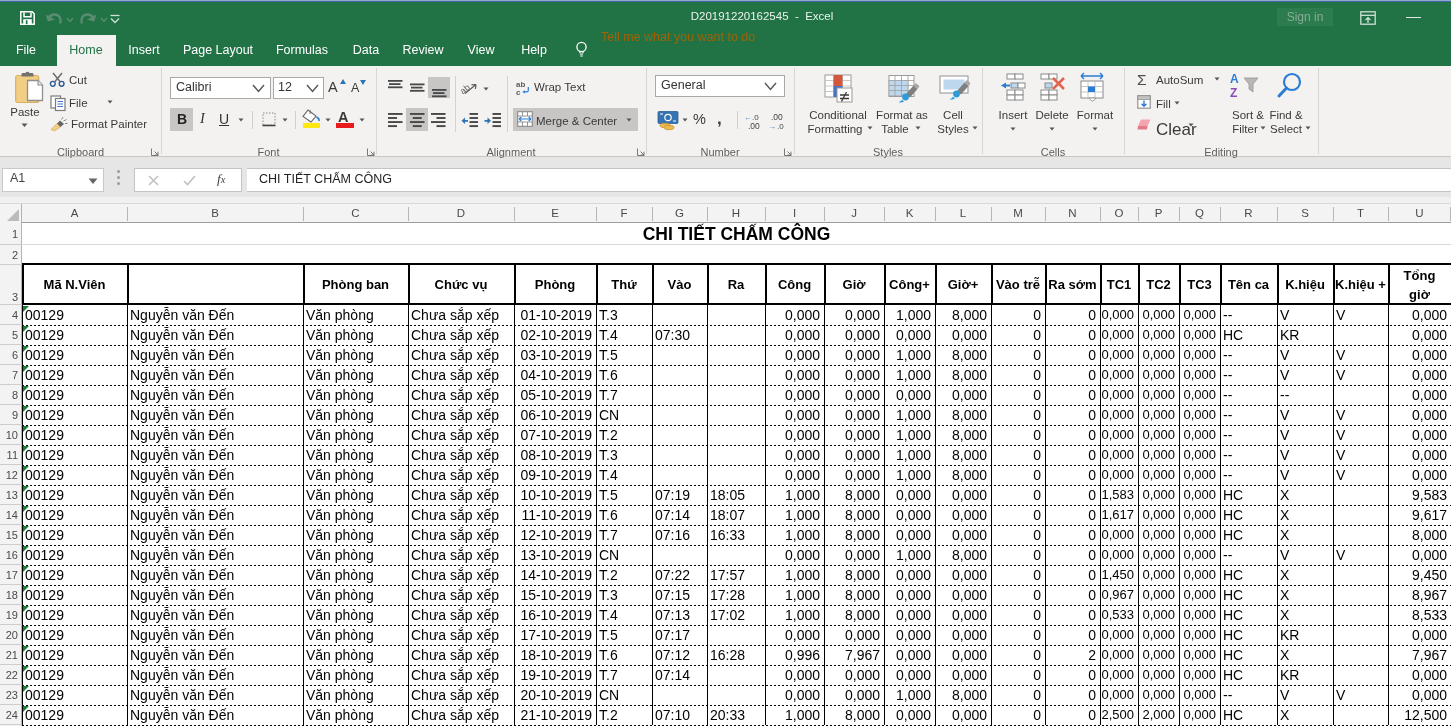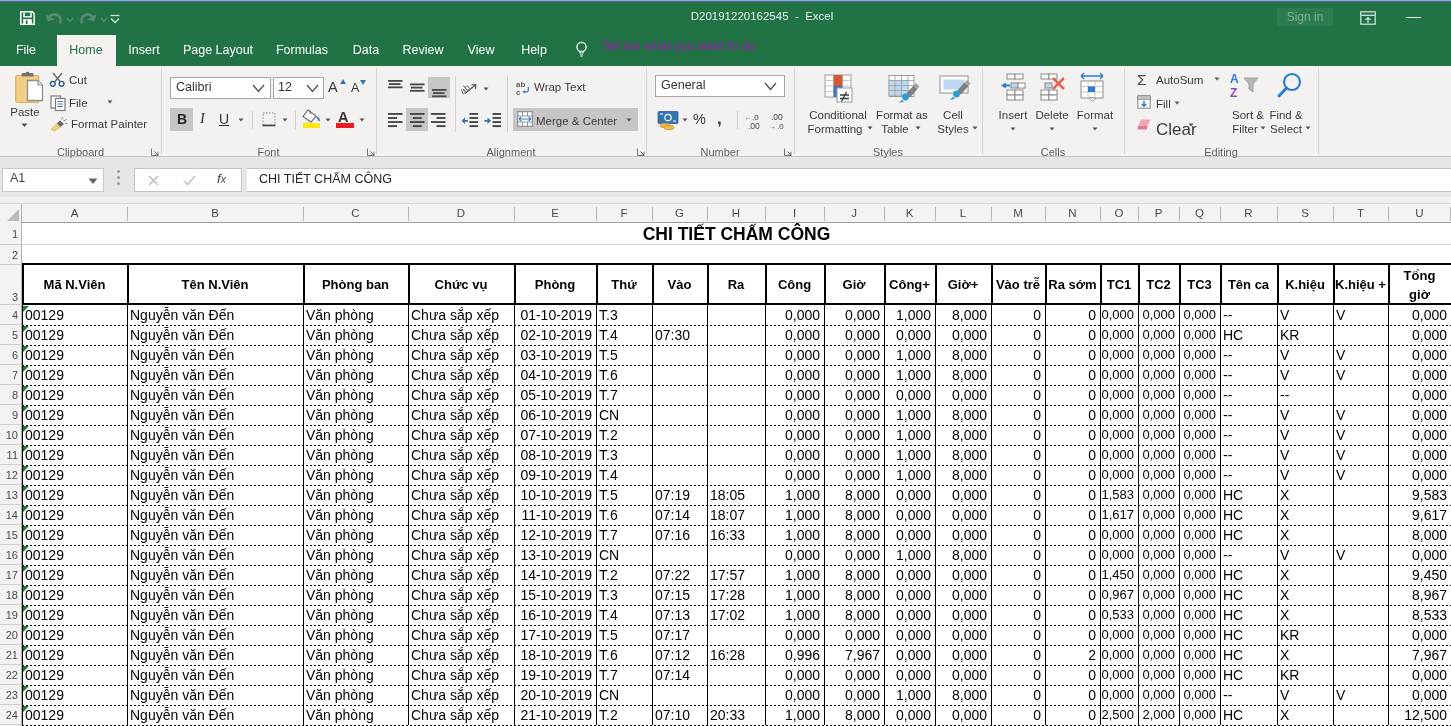--- a/index.html
+++ b/index.html
@@ -85,21 +85,21 @@
 <div class="tab" style="left:366px;">Data</div>
 <div class="tab" style="left:423px;">Review</div>
 <div class="tab" style="left:481px;">View</div>
 <div class="tab" style="left:534px;">Help</div>
 
 <svg class="abs" width="13" height="18" style="left:575px;top:41px" viewBox="0 0 13 18">
  <circle cx="6.5" cy="6" r="4.6" fill="none" stroke="#fff" stroke-width="1.3"></circle>
  <path d="M4.8 13 h3.4 M5.2 15 h2.6" stroke="#fff" stroke-width="1.2"></path>
  <path d="M5 10 v2 M8 10 v2" stroke="#fff" stroke-width="1.2"></path>
 </svg>
-<div class="abs" style="left:601px;top:39px;font-size:12.5px;color:#a21caf">Tell me what you want to do</div>
+<div class="abs" style="left:601px;top:30px;font-size:12.5px;color:#a16207">Tell me what you want to do</div>
 
 <div class="gsep" style="left:161px"></div>
 <div class="gsep" style="left:376px"></div>
 <div class="gsep" style="left:646px"></div>
 <div class="gsep" style="left:794px"></div>
 <div class="gsep" style="left:982px"></div>
 <div class="gsep" style="left:1124px"></div>
 <div class="gsep" style="left:1318px"></div>
 <div class="gl" style="left:0px;width:161px">Clipboard</div>
 <div class="gl" style="left:161px;width:215px">Font</div>
@@ -437,21 +437,21 @@
 <div class="abs" style="left:117px;top:170px;width:3px;height:3px;background:#9a9a9a;border-radius:50%"></div>
 <div class="abs" style="left:117px;top:176px;width:3px;height:3px;background:#9a9a9a;border-radius:50%"></div>
 <div class="abs" style="left:117px;top:182px;width:3px;height:3px;background:#9a9a9a;border-radius:50%"></div>
 <div class="abs" style="left:134px;top:168px;width:108px;height:24px;background:#fff;border:1px solid #c6c4c2"></div>
 <svg class="abs" width="11" height="11" style="left:148px;top:175px" viewBox="0 0 11 11">
       <path d="M1 1 L10 10 M10 1 L1 10" stroke="#c3c1bf" stroke-width="1.6"></path>
     </svg>
 <svg class="abs" width="13" height="11" style="left:183px;top:175px" viewBox="0 0 13 11">
       <path d="M1 6 L4.5 9.5 L12 1" fill="none" stroke="#c3c1bf" stroke-width="1.6"></path>
     </svg>
-<div class="abs" style="left:217px;top:171px;font-size:13.5px;color:#444;font-style:italic;font-family:Liberation Sans, sans-serif"><i>f</i><span style="font-size:10.5px">x</span></div>
+<div class="abs" style="left:217px;top:171px;font-size:13.5px;color:#444;font-style:italic;font-family:Liberation Serif, serif"><i>f</i><span style="font-size:10.5px">x</span></div>
 <div class="abs" style="left:247px;top:168px;width:1204px;height:24px;background:#fff;border-top:1px solid #c6c4c2;border-bottom:1px solid #c6c4c2"></div>
 <div class="abs" style="left:259px;top:172px;font-size:12.5px;color:#222">CHI TIẾT CHẤM CÔNG</div>
 
 <div class="abs" style="left:0;top:204px;width:1451px;height:19px;background:#f3f3f3;border-bottom:1px solid #9f9d9b"></div>
 <div class="abs" style="left:0;top:204px;width:22px;height:522px;background:#f3f3f3;border-right:1px solid #b5b3b1"></div>
 <svg class="abs" width="12" height="12" style="left:7px;top:209px" viewBox="0 0 12 12">
       <path d="M12 0 L12 12 L0 12 Z" fill="#bdbbb9"></path>
     </svg>
 <div class="chdr" style="left:22px;width:105px">A</div>
 <div class="chdr" style="left:127px;width:176px">B</div>
@@ -604,21 +604,20 @@
 <div class="hd" style="top:565px"></div>
 <div class="hd" style="top:585px"></div>
 <div class="hd" style="top:605px"></div>
 <div class="hd" style="top:625px"></div>
 <div class="hd" style="top:645px"></div>
 <div class="hd" style="top:665px"></div>
 <div class="hd" style="top:685px"></div>
 <div class="hd" style="top:705px"></div>
 <div class="hd" style="top:725px"></div>
 <div class="h3" style="left:22px;top:266px;width:105px;height:38px;line-height:38px">Mã N.Viên</div>
-<div class="h3" style="left:127px;top:266px;width:176px;height:38px;line-height:38px">Tên N.Viên</div>
 <div class="h3" style="left:303px;top:266px;width:105px;height:38px;line-height:38px">Phòng ban</div>
 <div class="h3" style="left:408px;top:266px;width:106px;height:38px;line-height:38px">Chức vụ</div>
 <div class="h3" style="left:514px;top:266px;width:82px;height:38px;line-height:38px">Phòng</div>
 <div class="h3" style="left:596px;top:266px;width:56px;height:38px;line-height:38px">Thứ</div>
 <div class="h3" style="left:652px;top:266px;width:55px;height:38px;line-height:38px">Vào</div>
 <div class="h3" style="left:707px;top:266px;width:58px;height:38px;line-height:38px">Ra</div>
 <div class="h3" style="left:765px;top:266px;width:59px;height:38px;line-height:38px">Công</div>
 <div class="h3" style="left:824px;top:266px;width:60px;height:38px;line-height:38px">Giờ</div>
 <div class="h3" style="left:884px;top:266px;width:51px;height:38px;line-height:38px">Công+</div>
 <div class="h3" style="left:935px;top:266px;width:56px;height:38px;line-height:38px">Giờ+</div>

